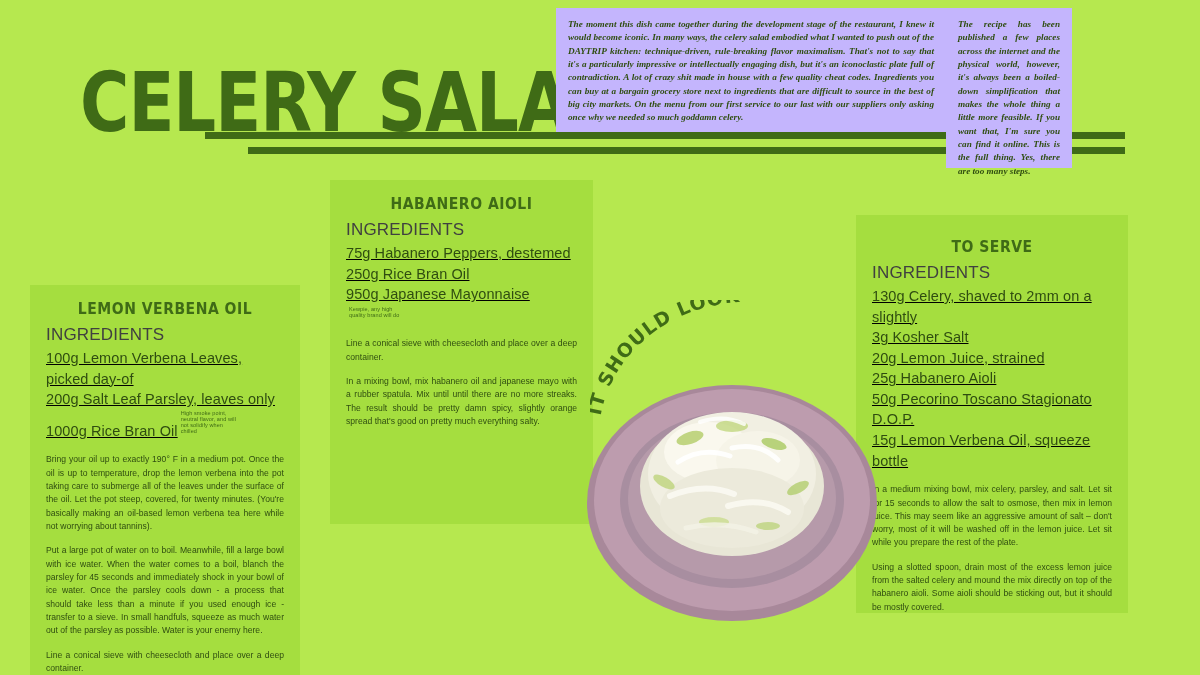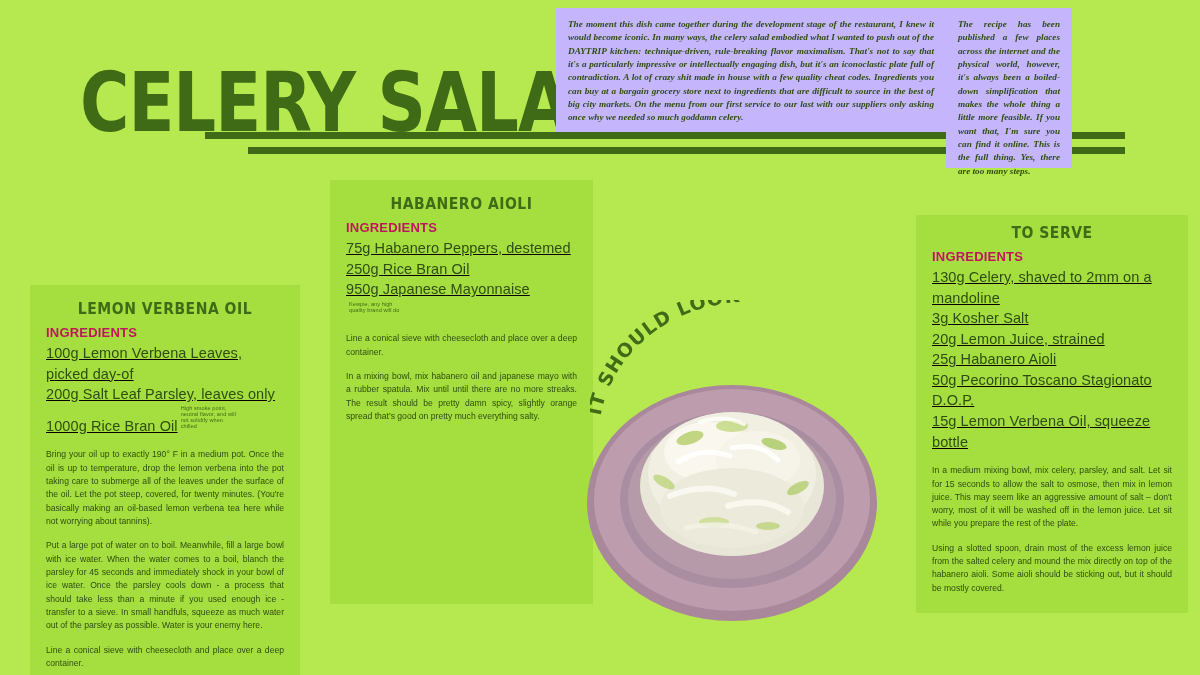--- a/index.html
+++ b/index.html
@@ -72,23 +72,23 @@
     letter-spacing: 0.5px;
     color: #3f6b16;
     text-align: center;
     text-transform: uppercase;
     transform: scaleY(1.12);
     transform-origin: center top;
   }
   .panel h3 {
     margin: 0 0 3px 0;
     font-family: "Liberation Sans", sans-serif;
-    font-weight: 700;
-    font-size: 13px;
-    color: #be185d;
+    font-weight: 400;
+    font-size: 17px;
+    color: #404040;
     letter-spacing: 0.2px;
   }
   .ing {
     margin: 0;
     padding: 0;
     list-style: none;
     text-decoration: underline;
   }
   .ing li {
     font-family: "Liberation Sans", sans-serif;
@@ -114,23 +114,23 @@
     line-height: 1.55;
     color: #2f4d10;
     text-align: justify;
   }
   .steps p:last-child { margin-bottom: 0; }
 
   
   #note-a { left: 556px; top: 8px; width: 390px; height: 124px; }
   #note-b { left: 946px; top: 8px; width: 126px; height: 160px; }
 
-  #panel-habanero { left: 330px; top: 180px; width: 263px; height: 424px; padding: 14px 16px; }
+  #panel-habanero { left: 330px; top: 180px; width: 263px; height: 344px; padding: 14px 16px; }
   #panel-lemon    { left: 30px;  top: 285px; width: 270px; height: 402px; padding: 14px 16px; }
-  #panel-serve    { left: 916px; top: 215px; width: 272px; height: 398px; padding: 8px 16px; }
+  #panel-serve    { left: 856px; top: 215px; width: 272px; height: 398px; padding: 22px 16px; }
 
   
   #curved-caption {
     position: absolute;
     left: 590px; top: 300px;
     width: 330px; height: 130px;
     pointer-events: none;
   }
   #curved-caption text {
     font-family: "DejaVu Sans", sans-serif;
@@ -191,21 +191,21 @@
       <p>Put a large pot of water on to boil. Meanwhile, fill a large bowl with ice water. When the water comes to a boil, blanch the parsley for 45 seconds and immediately shock in your bowl of ice water. Once the parsley cools down - a process that should take less than a minute if you used enough ice - transfer to a sieve. In small handfuls, squeeze as much water out of the parsley as possible. Water is your enemy here.</p>
       <p>Line a conical sieve with cheesecloth and place over a deep container.</p>
 
     </div>
   </div>
 
   <div class="panel" id="panel-serve">
     <h2>TO SERVE</h2>
     <h3>INGREDIENTS</h3>
     <ul class="ing">
-      <li><span>130g Celery, shaved to 2mm on a mandoline</span></li>
+      <li><span>130g Celery, shaved to 2mm on a slightly</span></li>
       <li><span>3g Kosher Salt</span></li>
       <li><span>20g Lemon Juice, strained</span></li>
       <li><span>25g Habanero Aioli</span></li>
       <li><span>50g Pecorino Toscano Stagionato D.O.P.</span></li>
       <li><span>15g Lemon Verbena Oil, squeeze bottle</span></li>
     </ul>
     <div class="steps">
       <p>In a medium mixing bowl, mix celery, parsley, and salt. Let sit for 15 seconds to allow the salt to osmose, then mix in lemon juice. This may seem like an aggressive amount of salt – don't worry, most of it will be washed off in the lemon juice. Let sit while you prepare the rest of the plate.</p>
       <p>Using a slotted spoon, drain most of the excess lemon juice from the salted celery and mound the mix directly on top of the habanero aioli. Some aioli should be sticking out, but it should be mostly covered.</p>
 

